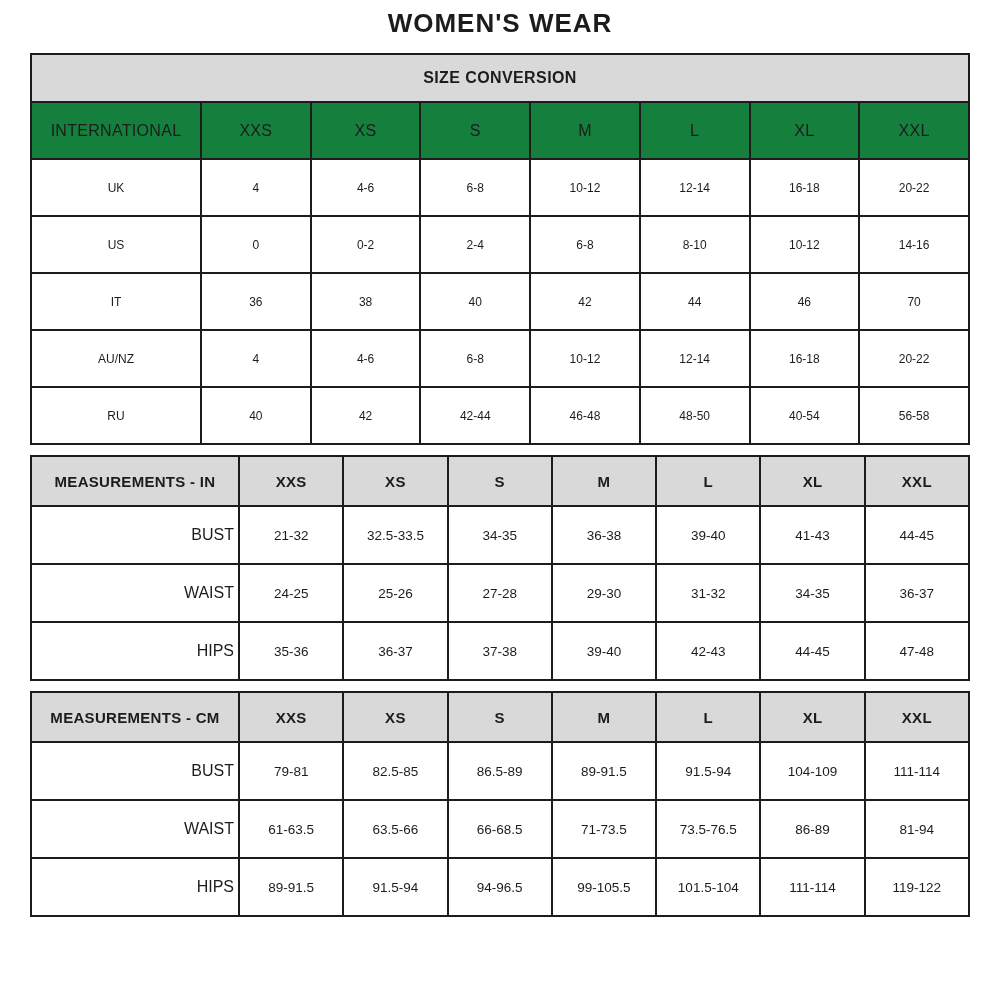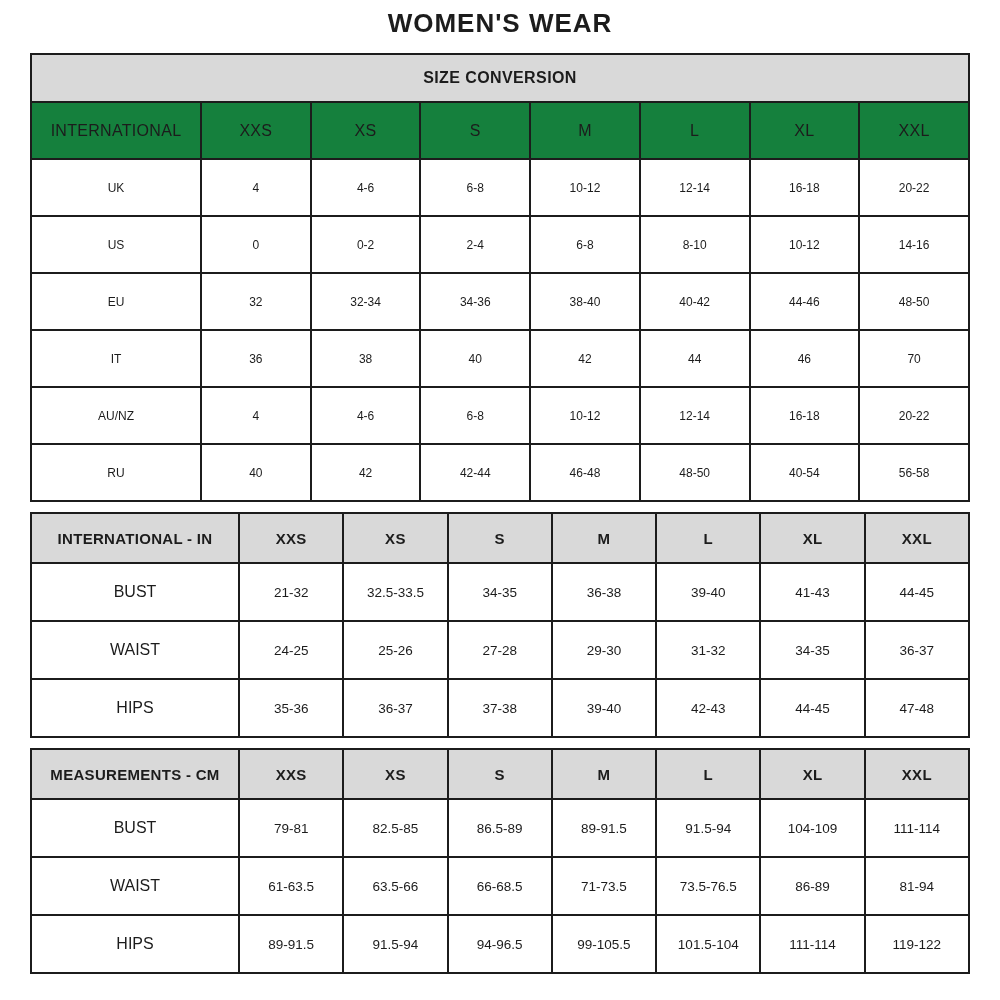--- a/index.html
+++ b/index.html
@@ -65,20 +65,21 @@
   
   .conv td.rowlabel, .conv td.val {
     height: 55px;
     font-size: 12px;
     font-weight: 400;
   }
   .meas td.rowlabel {
     height: 56px;
     font-size: 16px;
     font-weight: 400;
+    text-align: right;
   }
   .meas td.val {
     height: 56px;
     font-size: 13.5px;
     font-weight: 400;
   }
   
   .conv col.first { width: 170px; }
   .meas col.first { width: 208px; }
 </style>
@@ -121,30 +122,20 @@
           <td class="rowlabel">US</td>
           <td class="val">0</td>
           <td class="val">0-2</td>
           <td class="val">2-4</td>
           <td class="val">6-8</td>
           <td class="val">8-10</td>
           <td class="val">10-12</td>
           <td class="val">14-16</td>
         </tr>
         <tr>
-          <td class="rowlabel">EU</td>
-          <td class="val">32</td>
-          <td class="val">32-34</td>
-          <td class="val">34-36</td>
-          <td class="val">38-40</td>
-          <td class="val">40-42</td>
-          <td class="val">44-46</td>
-          <td class="val">48-50</td>
-        </tr>
-        <tr>
           <td class="rowlabel">IT</td>
           <td class="val">36</td>
           <td class="val">38</td>
           <td class="val">40</td>
           <td class="val">42</td>
           <td class="val">44</td>
           <td class="val">46</td>
           <td class="val">70</td>
         </tr>
         <tr>
@@ -170,21 +161,21 @@
       </tbody>
   </table>
 
   <table class="meas">
     <colgroup>
         <col class="first">
         <col span="7">
       </colgroup>
     <tbody>
         <tr>
-          <td class="hdr label">INTERNATIONAL - IN</td>
+          <td class="hdr label">MEASUREMENTS - IN</td>
           <td class="hdr">XXS</td>
           <td class="hdr">XS</td>
           <td class="hdr">S</td>
           <td class="hdr">M</td>
           <td class="hdr">L</td>
           <td class="hdr">XL</td>
           <td class="hdr">XXL</td>
         </tr>
         <tr>
           <td class="rowlabel">BUST</td>

